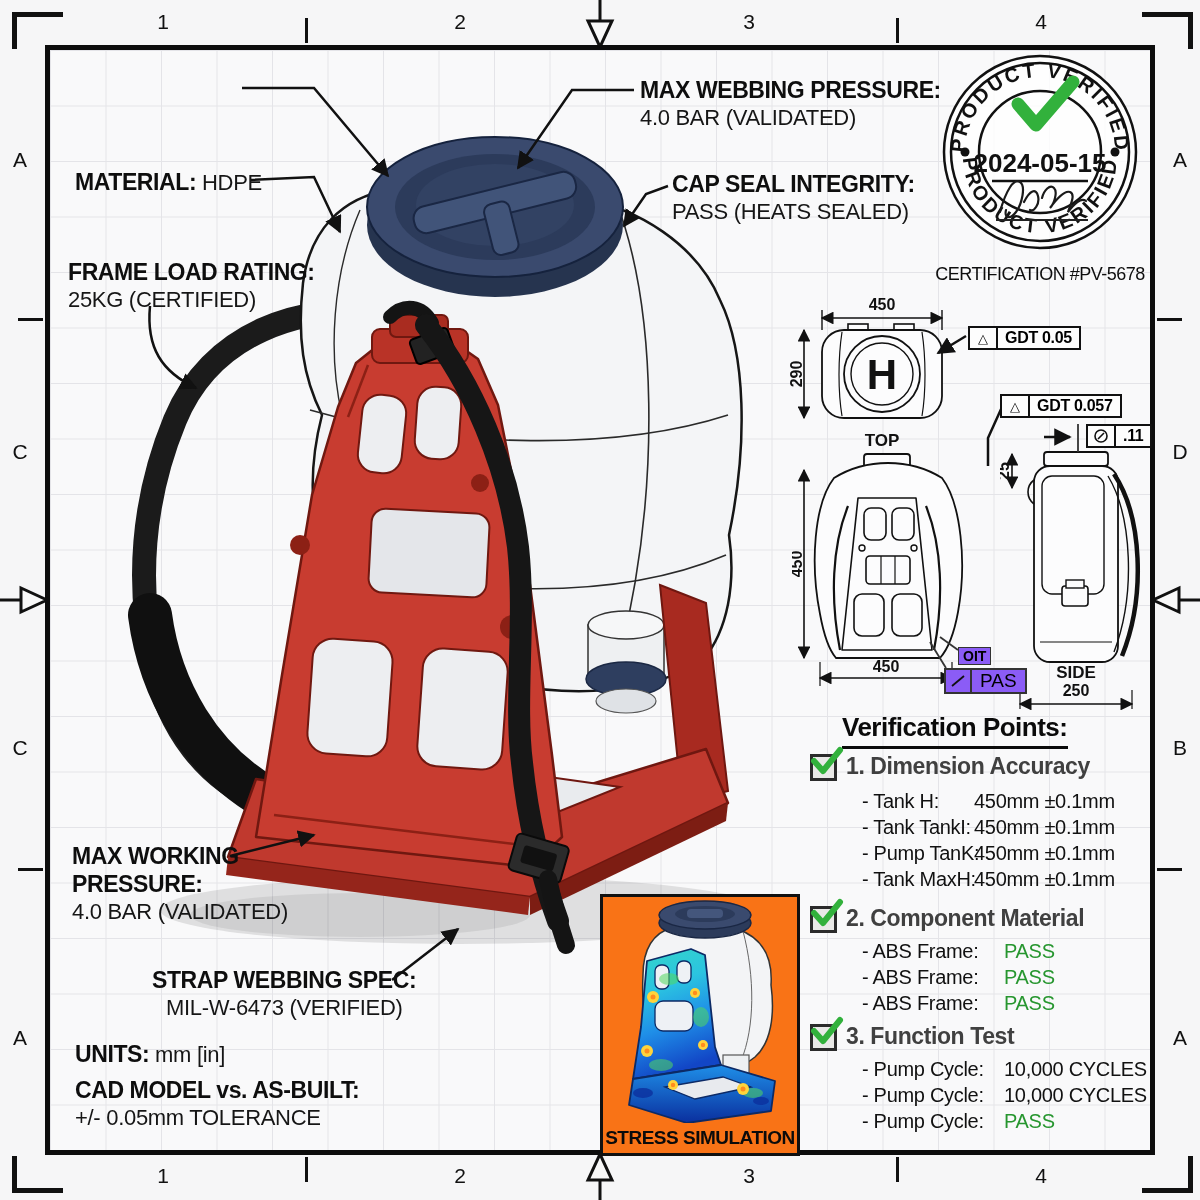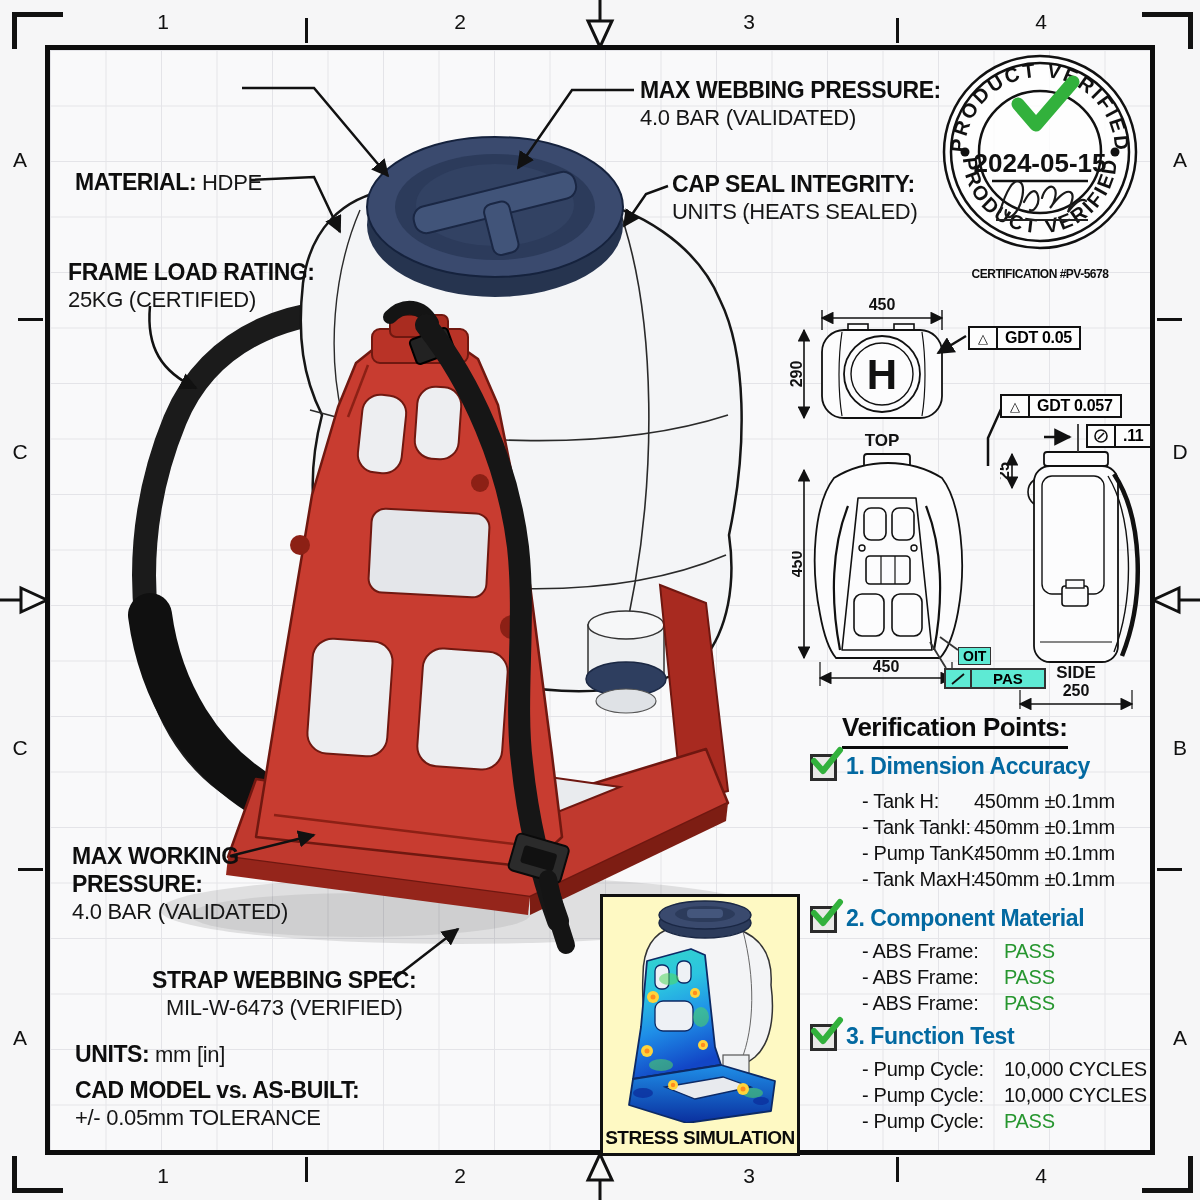--- a/index.html
+++ b/index.html
@@ -20,35 +20,35 @@
     background-image:linear-gradient(#e4e4e8 1px,transparent 1px),linear-gradient(90deg,#e4e4e8 1px,transparent 1px);
     background-size:55.5px 55.5px;}
   
   .cl{position:absolute;white-space:nowrap;color:#0e0e0e;z-index:45;}
   .cl .b{font-weight:700;font-size:23px;letter-spacing:-0.4px;line-height:28px;}
   .cl .r{font-weight:400;font-size:22px;letter-spacing:-0.3px;line-height:28px;color:#161616;}
   
   .gdt{position:absolute;display:inline-flex;background:#fdfdfd;border:2px solid #111;z-index:45;align-items:stretch;}
   .gdt .sym{display:flex;align-items:center;justify-content:center;width:26px;border-right:2px solid #111;font-size:13px;}
   .gdt .txt{padding:1px 7px;font-size:16px;font-weight:700;letter-spacing:-0.3px;}
-  .flagbox{position:absolute;display:inline-flex;background:#5eead4;border:2px solid #333;z-index:45;}
+  .flagbox{position:absolute;display:inline-flex;background:#8b5cf6;border:2px solid #333;z-index:45;}
   .flagbox .c1{display:flex;align-items:center;justify-content:center;width:24px;border-right:2px solid #333;}
-  .flagbox .c2{padding:0 21px;font-size:15px;font-weight:700;}
+  .flagbox .c2{padding:0 8px;font-size:19px;font-weight:400;}
   .flag1{padding:0 4px;font-size:14px;font-weight:600;}
   
   .vhead{position:absolute;font-size:26px;font-weight:700;letter-spacing:-0.5px;color:#0b0b0b;border-bottom:3px solid #0b0b0b;padding-bottom:3px;z-index:45;white-space:nowrap;}
-  .vtitle{position:absolute;font-size:23px;font-weight:700;letter-spacing:-0.4px;color:#0369a1;z-index:45;white-space:nowrap;}
+  .vtitle{position:absolute;font-size:23px;font-weight:700;letter-spacing:-0.4px;color:#404040;z-index:45;white-space:nowrap;}
   .vrows{position:absolute;z-index:45;}
   .vrow{display:flex;font-size:20px;line-height:26px;letter-spacing:-0.3px;color:#111;white-space:nowrap;}
   .vlabel1{width:112px;}.vlabel2{width:142px;}.vlabel3{width:142px;}
   .green{color:#27962f;}
   .chk{position:absolute;width:21px;height:21px;border:3px solid #2b2b2b;background:#e9e9e7;z-index:45;}
   .chk svg{position:absolute;left:-3px;top:-10px;overflow:visible;}
   
-  #stressbox{position:absolute;left:600px;top:894px;width:200px;height:262px;background:#fef9c3;border:3.5px solid #111;box-sizing:border-box;z-index:44;}
+  #stressbox{position:absolute;left:600px;top:894px;width:200px;height:262px;background:#f97316;border:3.5px solid #111;box-sizing:border-box;z-index:44;}
   #stresslabel{position:absolute;left:0;bottom:4px;width:100%;text-align:center;font-size:19px;font-weight:700;letter-spacing:-0.5px;color:#0b0b0b;}
   .dimtxt{font-size:16px;font-weight:600;fill:#111;}
   .viewlbl{font-size:17px;font-weight:600;fill:#111;}
   svg{display:block;}
 </style>
 </head>
 <body>
 
 <div id="page">
 
@@ -200,21 +200,21 @@
   <div class="cl" style="left:68px;top:258px">
     <div class="b">FRAME LOAD RATING:</div>
     <div class="r">25KG (CERTIFIED)</div>
   </div>
   <div class="cl" style="left:640px;top:76px">
     <div class="b">MAX WEBBING PRESSURE:</div>
     <div class="r">4.0 BAR (VALIDATED)</div>
   </div>
   <div class="cl" style="left:672px;top:170px">
     <div class="b">CAP SEAL INTEGRITY:</div>
-    <div class="r">UNITS (HEATS SEALED)</div>
+    <div class="r">PASS (HEATS SEALED)</div>
   </div>
   <div class="cl" style="left:72px;top:842px">
     <div class="b">MAX WORKING</div>
     <div class="b">PRESSURE:</div>
     <div class="r">4.0 BAR (VALIDATED)</div>
   </div>
   <div class="cl" style="left:152px;top:966px">
     <div class="b">STRAP WEBBING SPEC:</div>
     <div class="r" style="padding-left:14px">MIL-W-6473 (VERIFIED)</div>
   </div>
@@ -244,21 +244,21 @@
     </text>
     <path d="M 78,52 L 96,73 L 133,30" fill="none" stroke="#32b13c" stroke-width="13" stroke-linecap="round" stroke-linejoin="round"></path>
     <text x="100" y="120" text-anchor="middle" font-size="26" font-weight="bold" fill="#111">2024-05-15</text>
     <line x1="52" y1="129" x2="148" y2="129" stroke="#111" stroke-width="2.5"></line>
     <g>
       <path d="M 60,160 C 66,138 74,126 80,130 C 86,134 82,152 76,160 C 70,168 64,166 66,158 M 84,150 C 90,138 96,136 98,144 C 100,152 94,160 90,158 M 102,146 C 104,138 110,132 114,136 C 118,140 114,152 110,156 C 116,148 124,138 130,140 C 136,142 130,154 128,160 C 134,152 141,145 146,149" fill="none" stroke="#1a1a1a" stroke-width="2.2" stroke-linecap="round"></path>
       <line x1="56" y1="168" x2="148" y2="168" stroke="#222" stroke-width="2"></line>
     </g>
   </svg>
   <div class="cl" style="left:910px;top:264px;width:260px;text-align:center">
-    <span style="font-size:12px;font-weight:700;letter-spacing:-0.5px">CERTIFICATION #PV-5678</span>
+    <span style="font-size:18px;font-weight:400;letter-spacing:-0.5px">CERTIFICATION #PV-5678</span>
   </div>
 
   <svg class="abs" style="left:790px;top:296px;z-index:20" width="205" height="156" viewBox="0 0 205 156">
     <defs>
         <marker id="ta" viewBox="0 0 10 10" refX="9" refY="5" markerWidth="8" markerHeight="8" orient="auto-start-reverse">
           <path d="M0,0 L10,5 L0,10 Z" fill="#111"></path>
         </marker>
       </defs>
     <line x1="32" y1="22" x2="152" y2="22" stroke="#111" stroke-width="1.6" marker-start="url(#ta)" marker-end="url(#ta)"></line>
     <line x1="32" y1="14" x2="32" y2="34" stroke="#111" stroke-width="1.4"></line>

